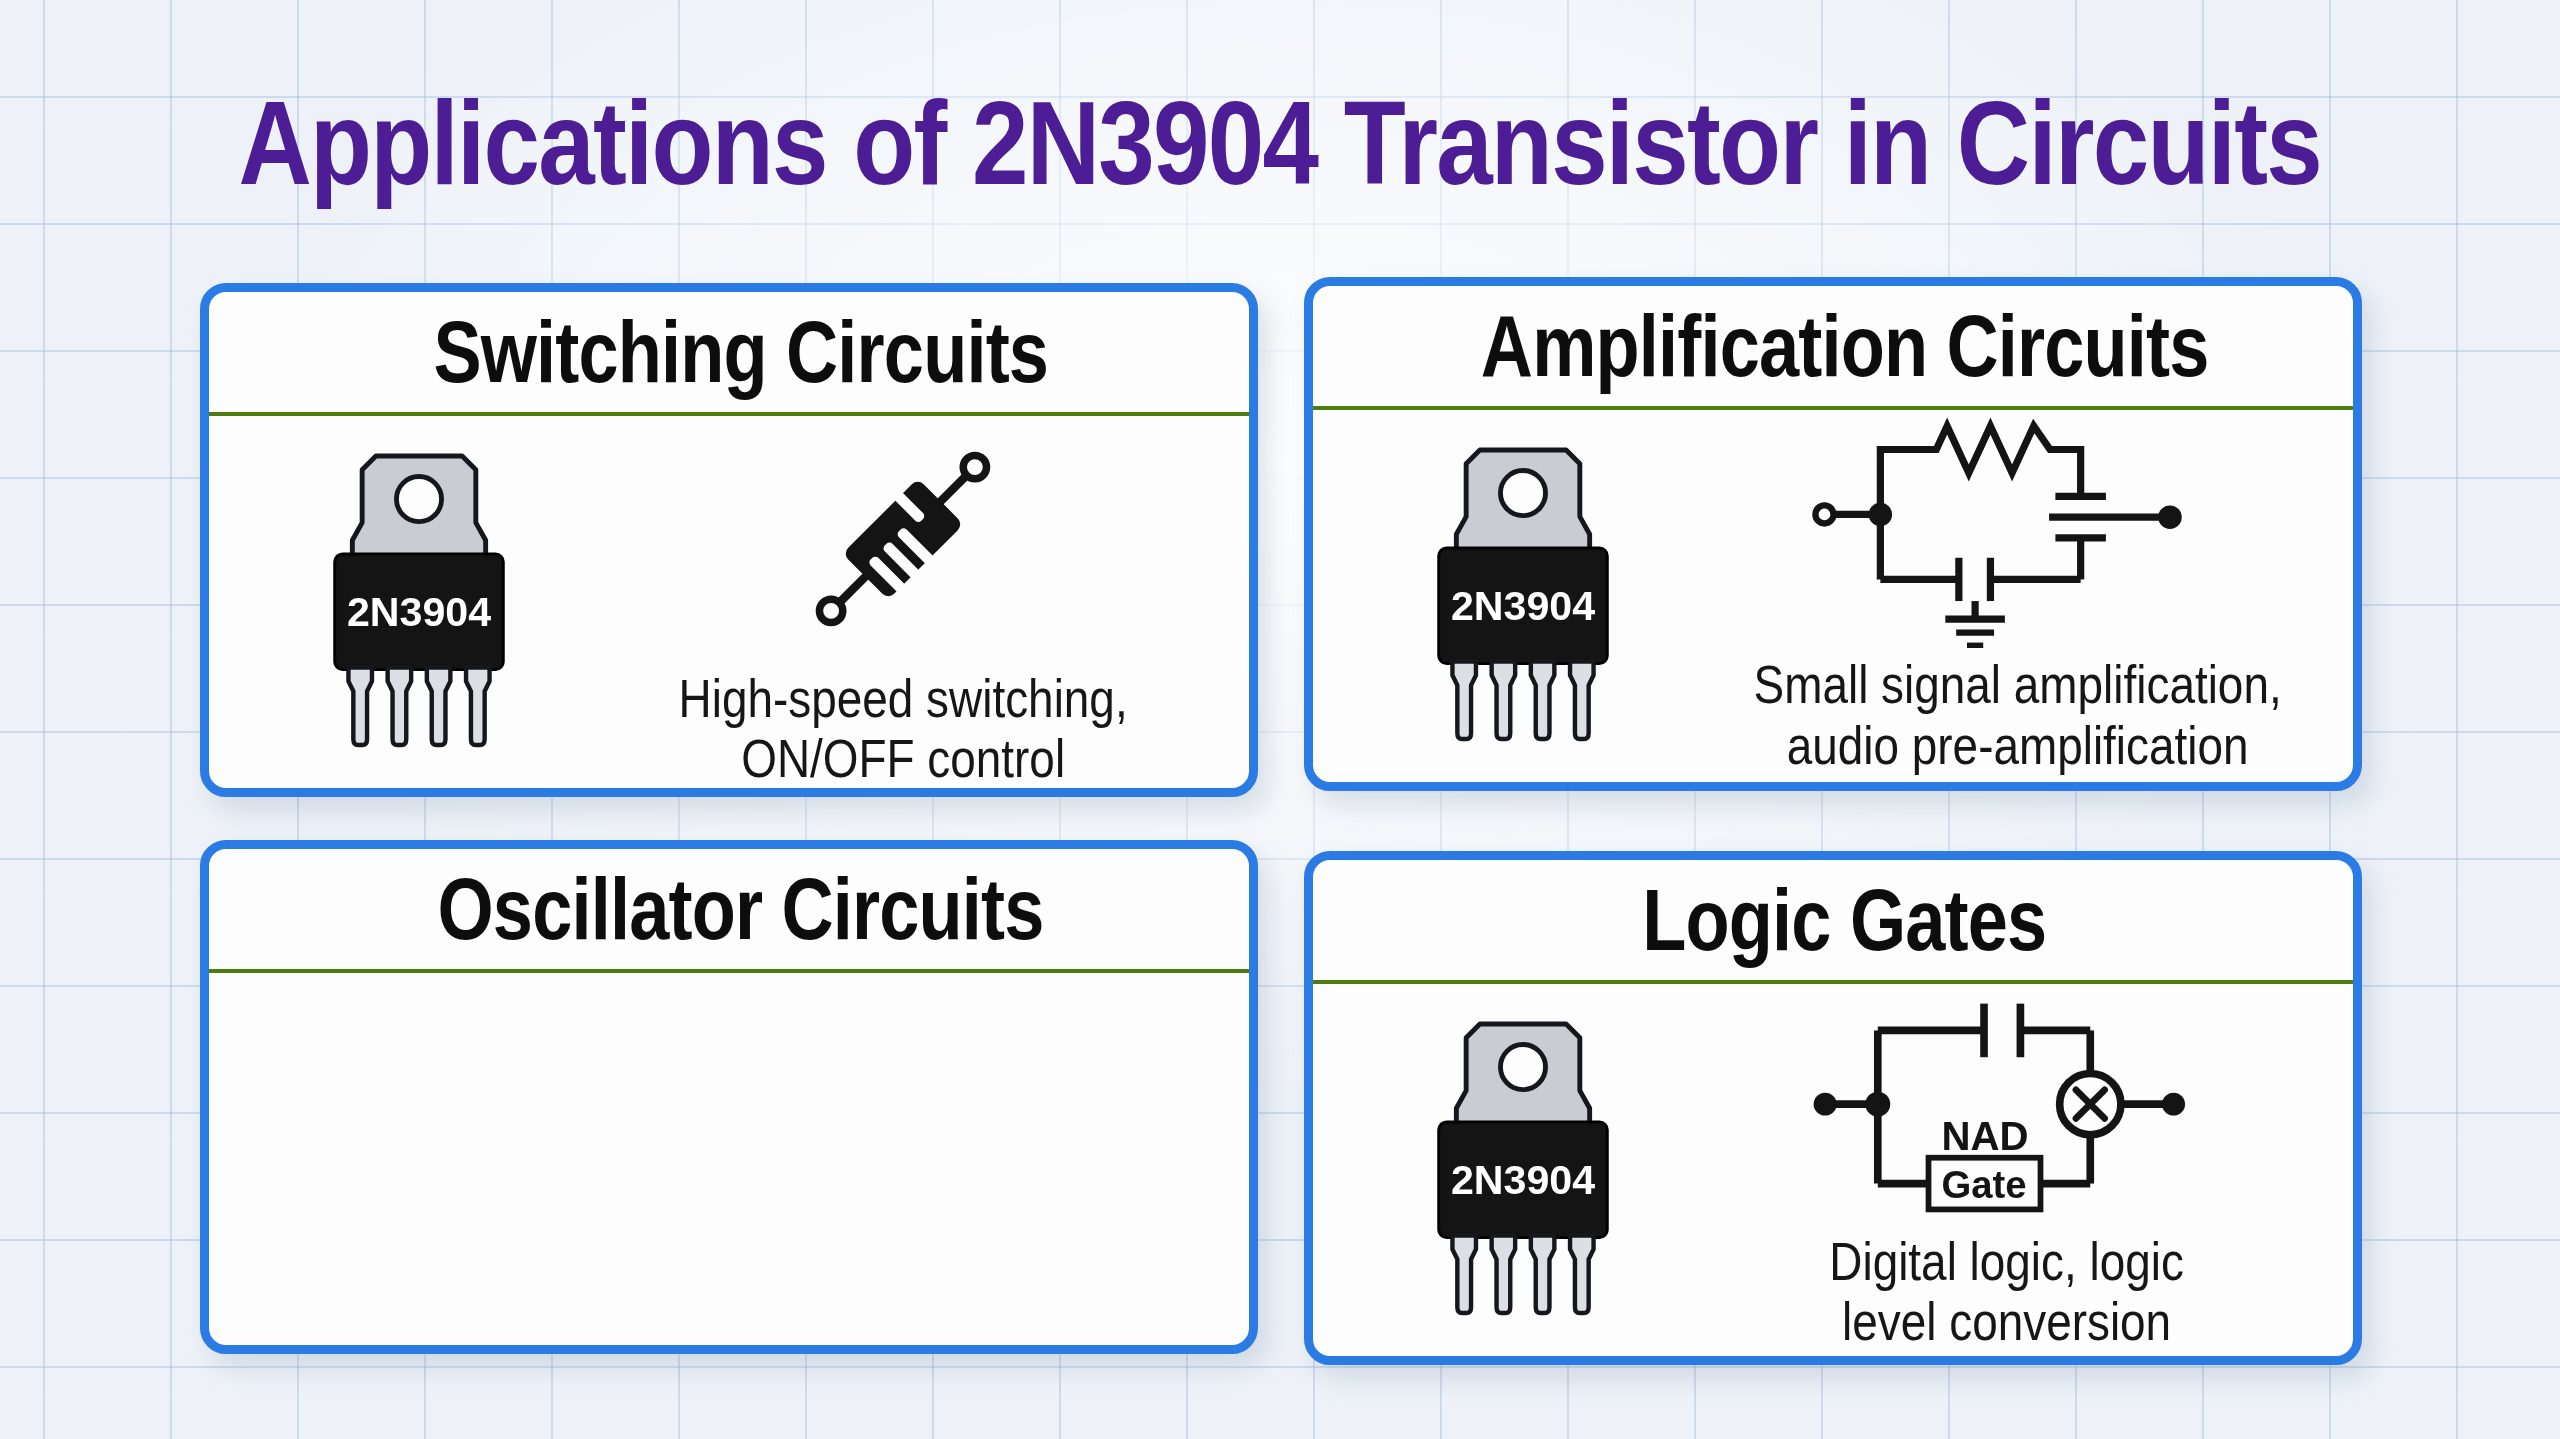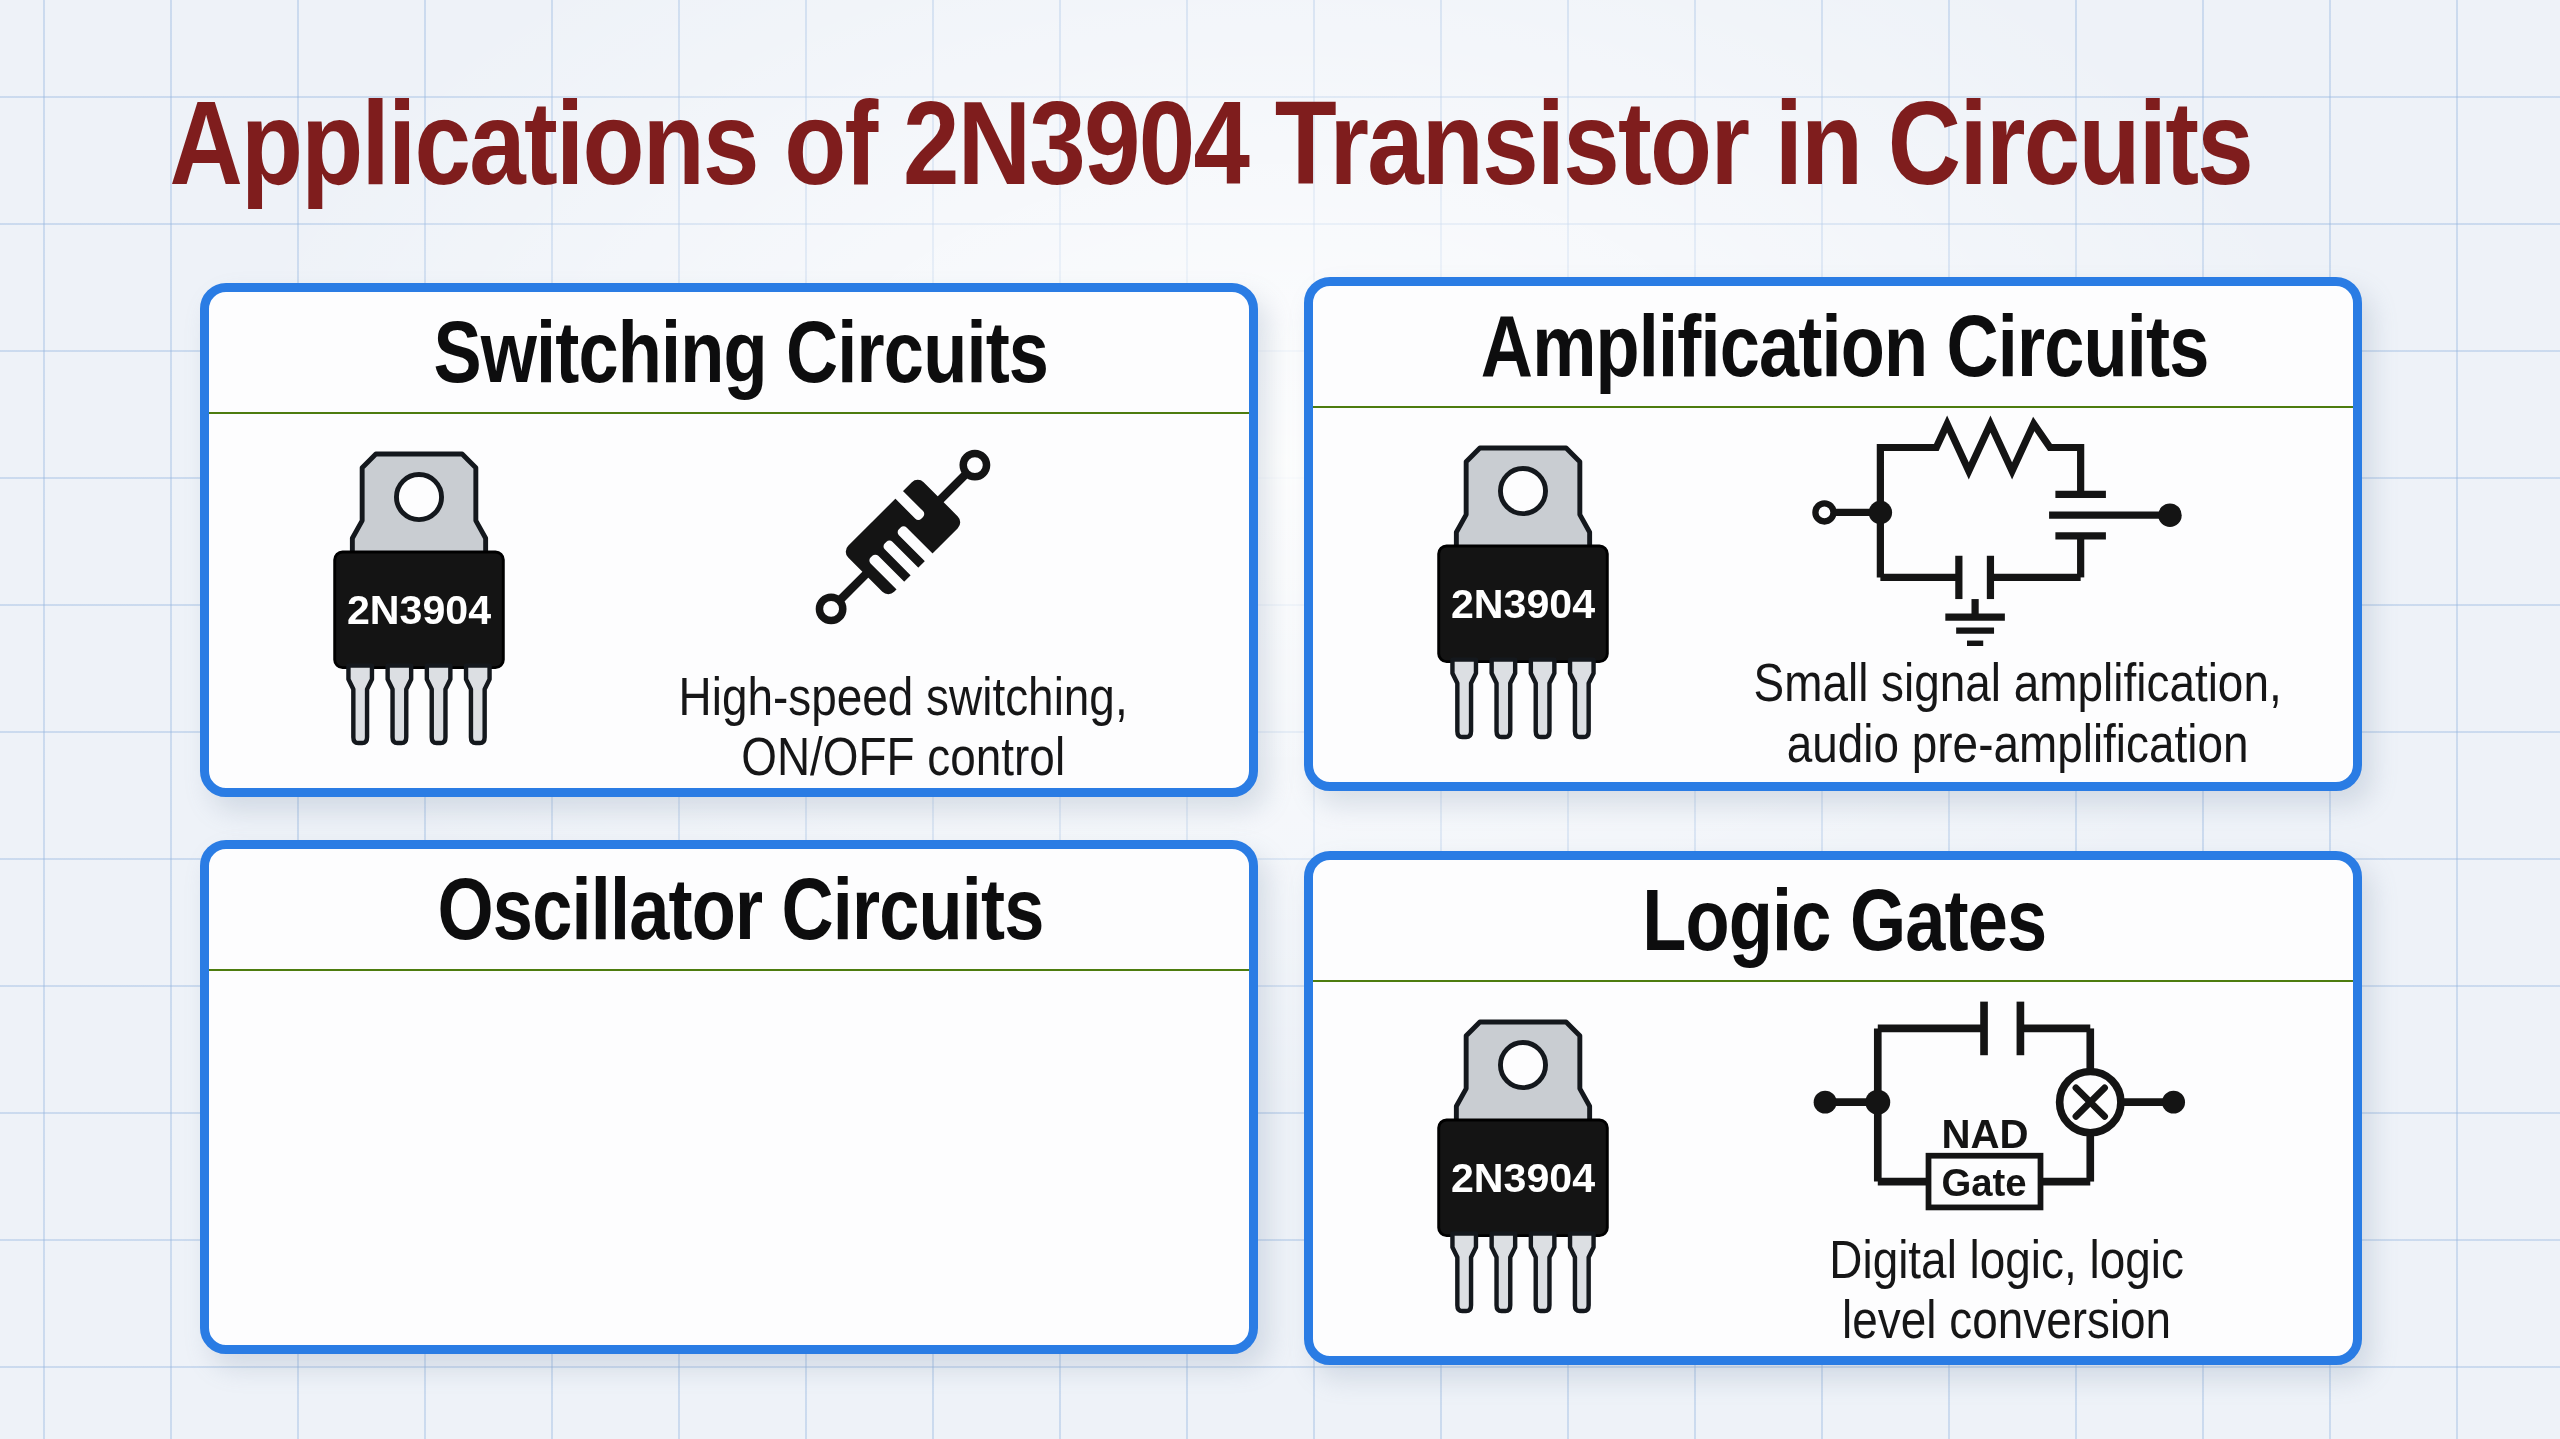--- a/index.html
+++ b/index.html
@@ -8,36 +8,36 @@
     font-family:"Liberation Sans","DejaVu Sans",sans-serif;
     background-color:#eef2f8;
     background-image:
       radial-gradient(ellipse 1500px 900px at 50% 32%, rgba(255,255,255,0.92), rgba(255,255,255,0) 72%),
       linear-gradient(to right, rgba(148,180,222,0.38) 2px, transparent 2px),
       linear-gradient(to bottom, rgba(148,180,222,0.38) 2px, transparent 2px);
     background-size:auto, 127px 127px, 127px 127px;
     background-position:0 0, 43px 0, 0 96px;
   }
   .main-title{
-    position:absolute;top:84px;left:0;width:2188px;text-align:center;
-    font-size:118px;font-weight:800;letter-spacing:-2px;color:#7f1d1d;
+    position:absolute;top:84px;left:0;width:2560px;text-align:center;
+    font-size:118px;font-weight:800;letter-spacing:-2px;color:#4c1d95;
     line-height:1.0;white-space:nowrap;
   }
   .main-title .squeeze{display:inline-block;transform:scaleX(0.86);transform-origin:50% 50%;}
   .panel{
     position:absolute;width:1058px;height:514px;box-sizing:border-box;
     background:#fdfdfe;border:9px solid #2a7ce4;border-radius:26px;
     box-shadow:10px 14px 26px rgba(110,130,160,0.22);
   }
   #panel-switching{left:200px;top:283px;}
   #panel-amplification{left:1304px;top:277px;}
   #panel-oscillator{left:200px;top:840px;}
   #panel-logic{left:1304px;top:851px;}
   .panel-header{
-    height:120px;border-bottom:2px solid #4d7c0f;
+    height:120px;border-bottom:4px solid #4d7c0f;
     display:flex;align-items:center;justify-content:center;padding-left:23px;
   }
   .panel-title{
     font-size:88px;font-weight:800;letter-spacing:-1px;color:#0d0d0e;white-space:nowrap;
     display:inline-block;transform:scaleX(0.82);transform-origin:50% 50%;
   }
   .panel-body{
     height:370px;display:flex;align-items:center;
     padding:0 20px 4px 26px;box-sizing:content-box;
   }

